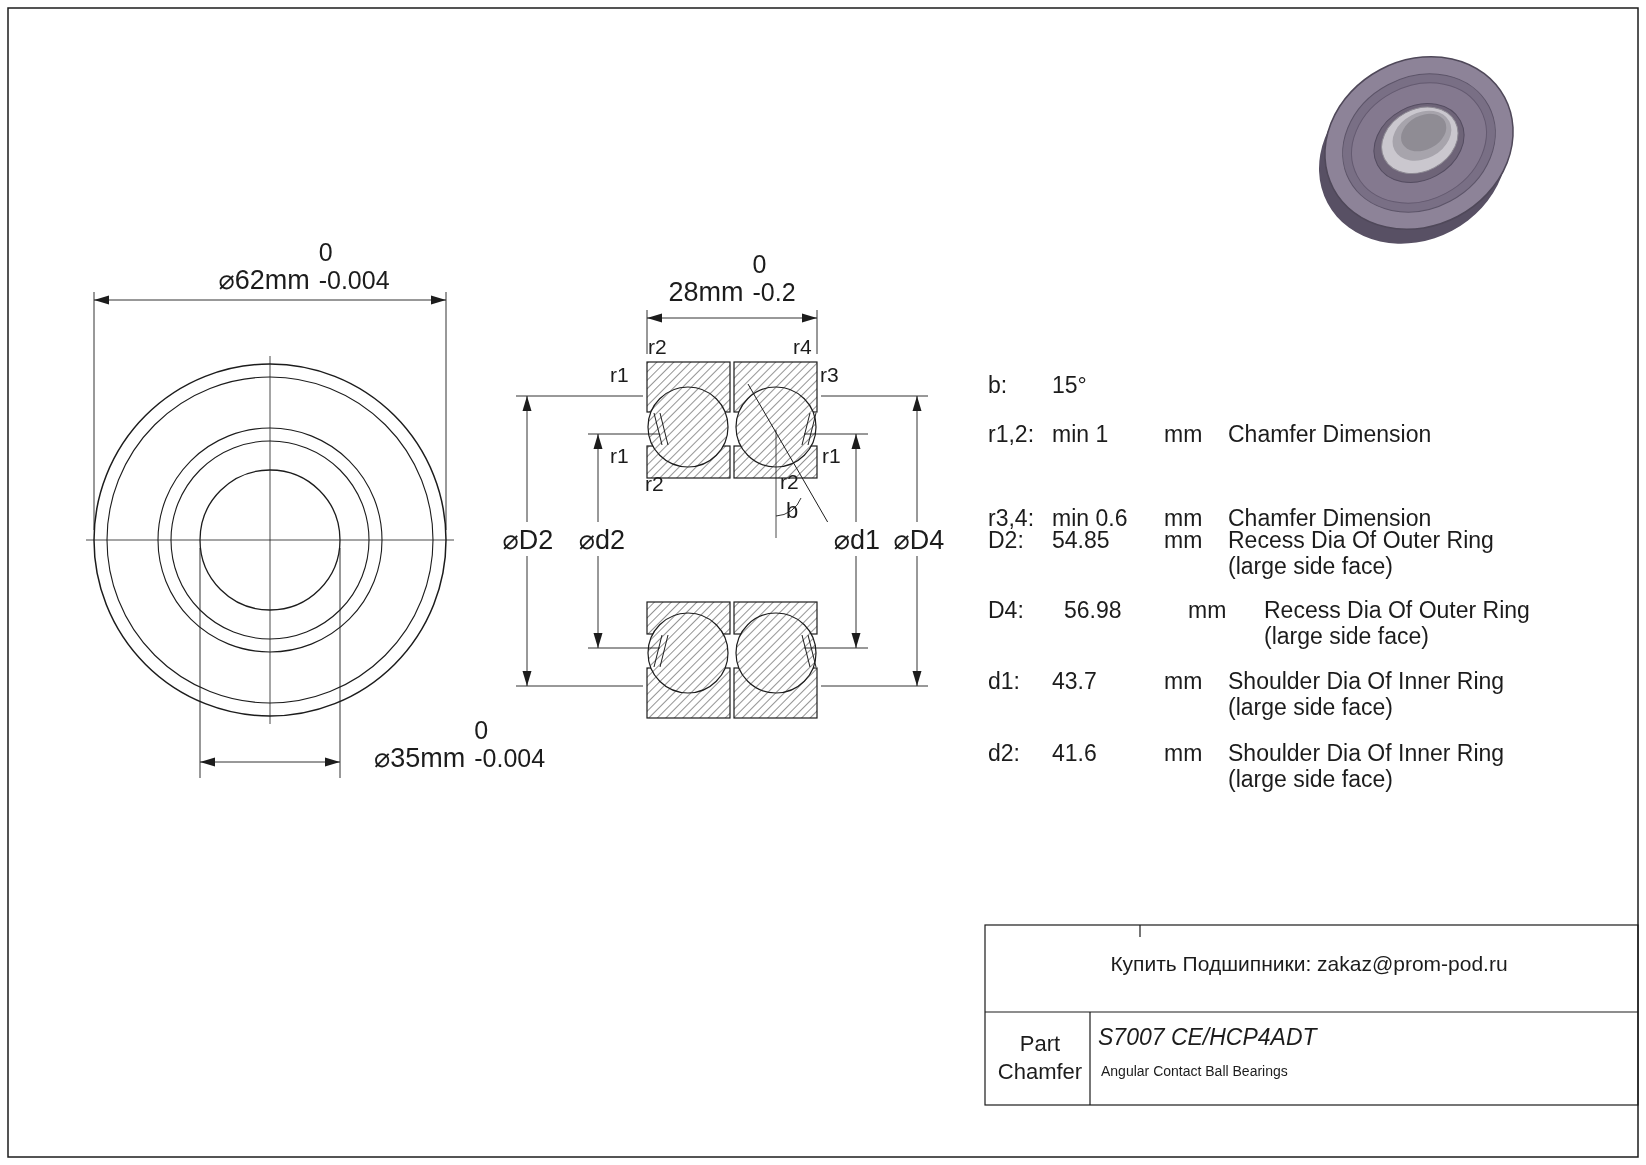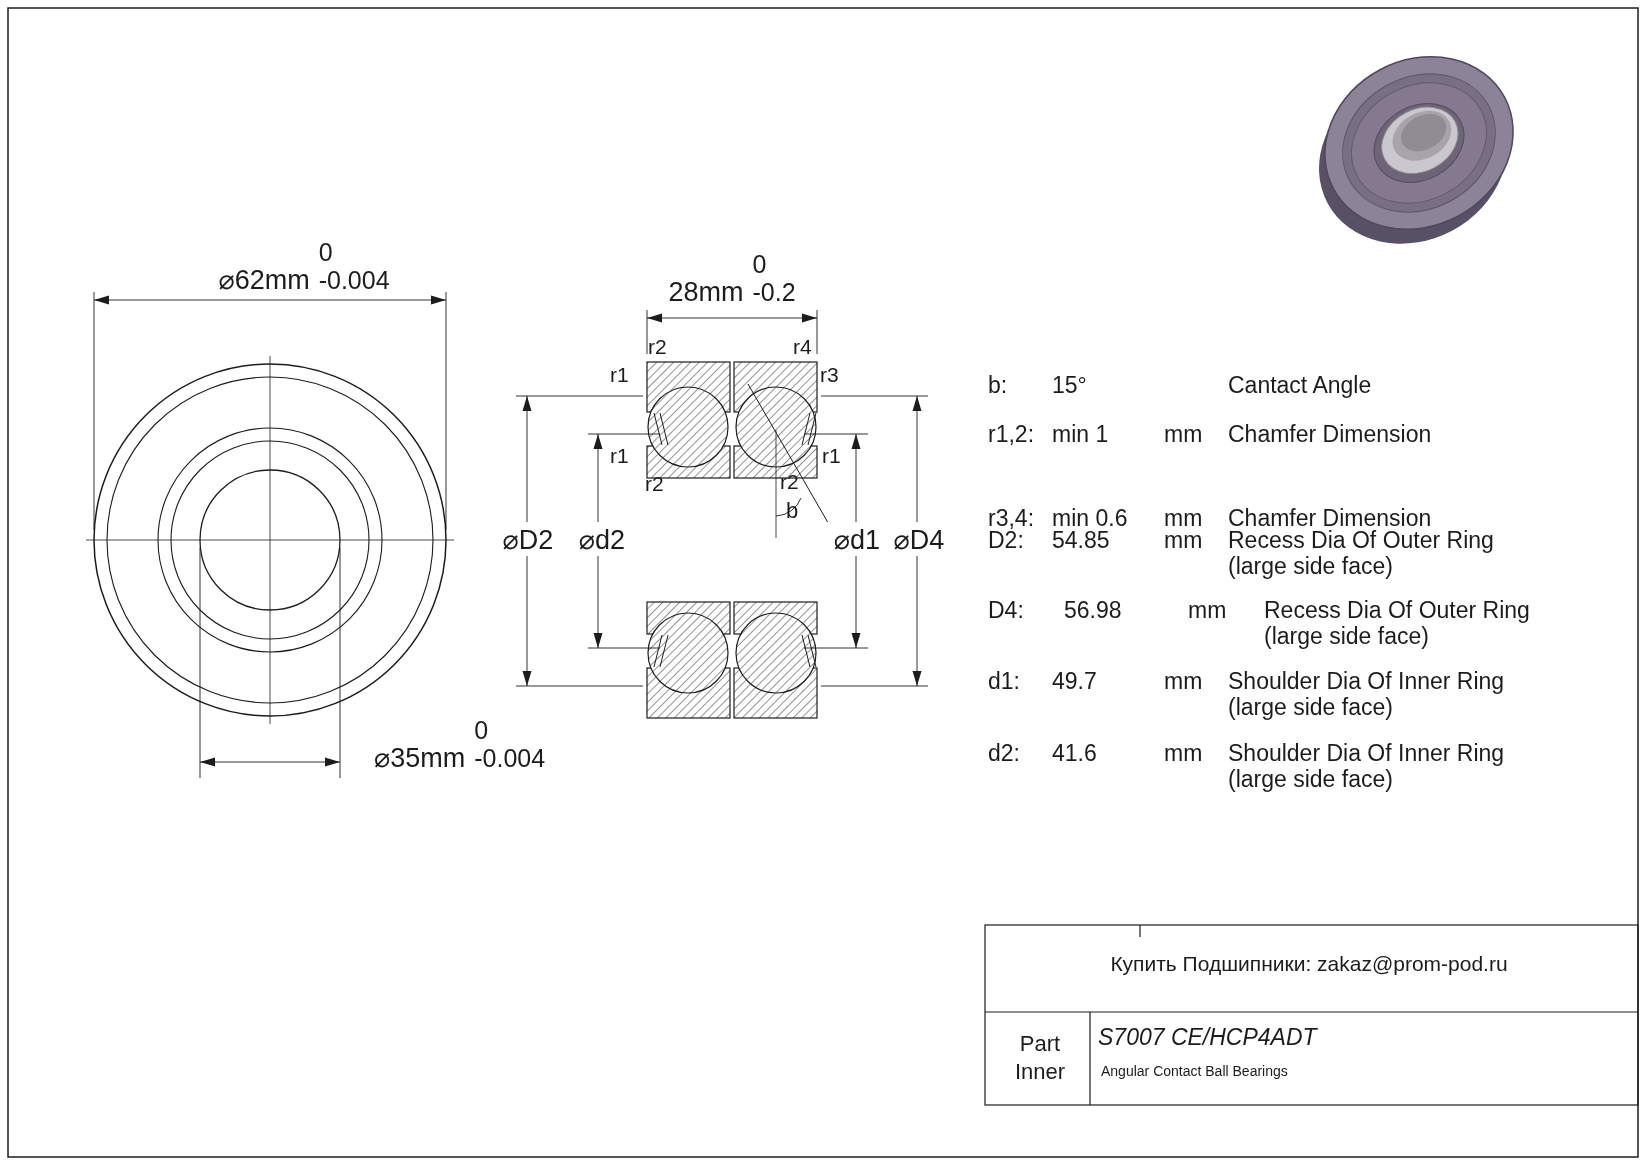--- a/index.html
+++ b/index.html
@@ -218,24 +218,20 @@
     <span class="tol">
       <span>0</span>
       <span>-0.2</span>
     </span>
   </div>
 
   <div class="spec-row" style="top:372px;">
     <span class="sk">b:</span>
     <span class="sv">15°</span>
     <span class="su"></span>
-    <span class="sd">
-      <span>Cantact Angle</span>
-      <span></span>
-    </span>
   </div>
 
   <div class="spec-row" style="top:421px;">
     <span class="sk">r1,2:</span>
     <span class="sv">min 1</span>
     <span class="su">mm</span>
     <span class="sd">
       <span>Chamfer Dimension</span>
       <span></span>
     </span>
@@ -266,36 +262,36 @@
     <span class="sv">56.98</span>
     <span class="su">mm</span>
     <span class="sd">
       <span>Recess Dia Of Outer Ring</span>
       <span>(large side face)</span>
     </span>
   </div>
 
   <div class="spec-row" style="top:668px;justify-content:space-between;">
     <span class="sk">d1:</span>
-    <span class="sv">49.7</span>
+    <span class="sv">43.7</span>
     <span class="su">mm</span>
     <span class="sd">
       <span>Shoulder Dia Of Inner Ring</span>
       <span>(large side face)</span>
     </span>
   </div>
 
   <div class="spec-row" style="top:740px;">
     <span class="sk">d2:</span>
     <span class="sv">41.6</span>
     <span class="su">mm</span>
     <span class="sd">
       <span>Shoulder Dia Of Inner Ring</span>
       <span>(large side face)</span>
     </span>
   </div>
 
   <div class="f-contact">Купить Подшипники: zakaz@prom-pod.ru</div>
-  <div class="f-partlabel">Part Inner</div>
+  <div class="f-partlabel">Part Chamfer</div>
   <div class="f-partnum">S7007 CE/HCP4ADT</div>
   <div class="f-parttype">Angular Contact Ball Bearings</div>
 
 </div>
 
 </body></html>

